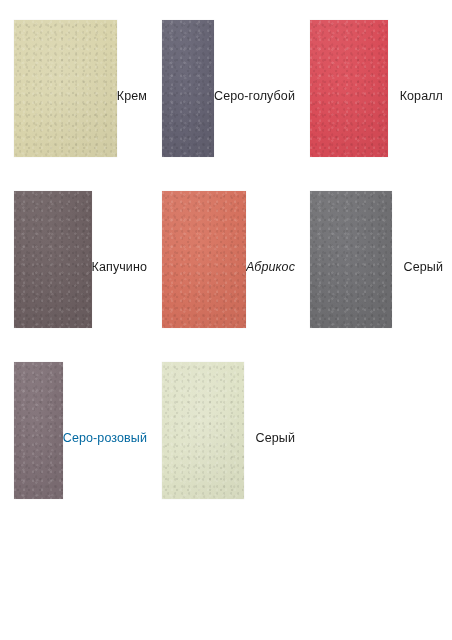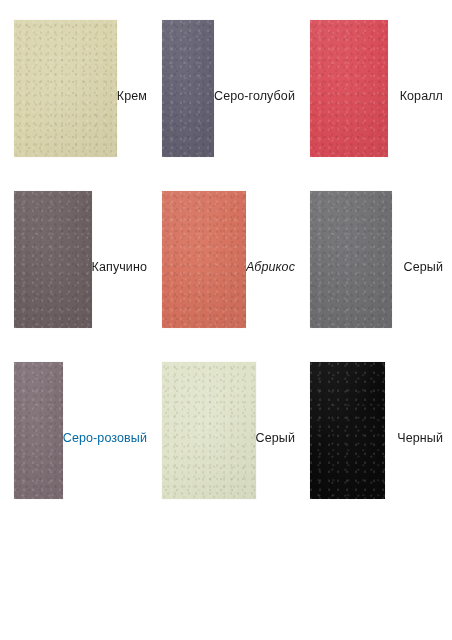--- a/index.html
+++ b/index.html
@@ -135,20 +135,16 @@
 
   <div class="swatch-row row-3">
     <div class="swatch-cell">
       <div class="swatch-chip" style="background-color: rgb(125, 110, 116); background-image: radial-gradient(at 45% 40%, rgb(133, 118, 124) 0%, rgb(125, 110, 116) 72%);"></div>
       <div class="swatch-label" style="color: #0369a1;">Серо-розовый</div>
     </div>
     <div class="swatch-cell">
       <div class="swatch-chip" style="background-color: rgb(222, 226, 198); background-image: radial-gradient(at 45% 40%, rgb(227, 230, 207) 0%, rgb(222, 226, 198) 72%);"></div>
       <div class="swatch-label" style="color: rgb(27, 27, 27);">Серый</div>
     </div>
-    <div class="swatch-cell">
-      <div class="swatch-chip" style="background-color: rgb(10, 10, 10); background-image: radial-gradient(at 45% 40%, rgb(18, 18, 18) 0%, rgb(10, 10, 10) 72%);"></div>
-      <div class="swatch-label" style="color: rgb(27, 27, 27);">Черный</div>
-    </div>
   </div>
 
   <div class="bottom-filler"></div>
 </div>
 
 </body></html>

